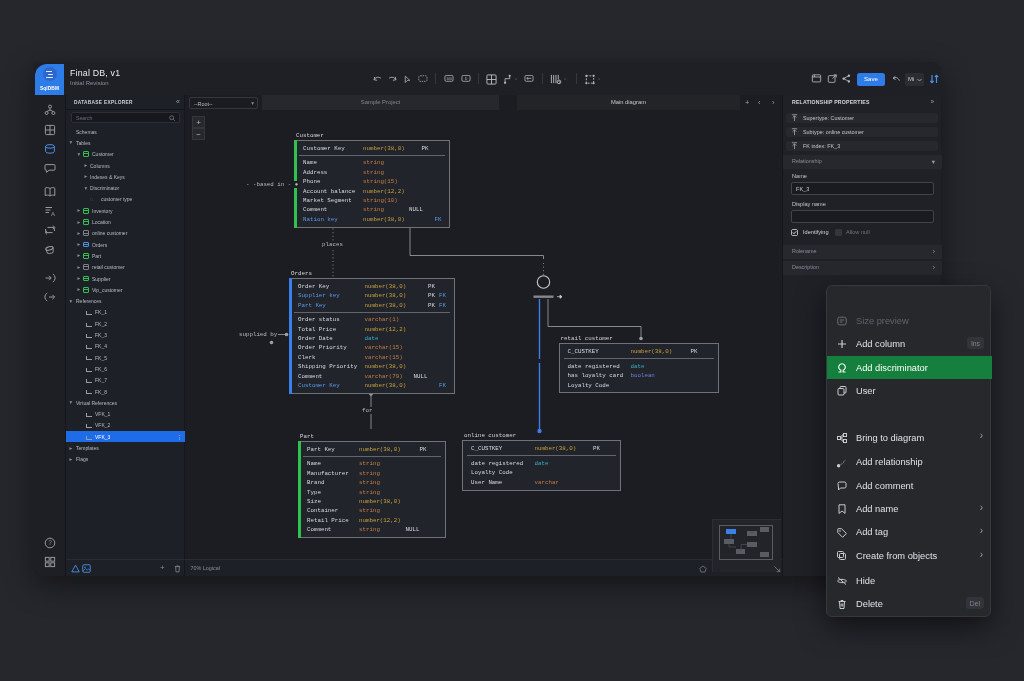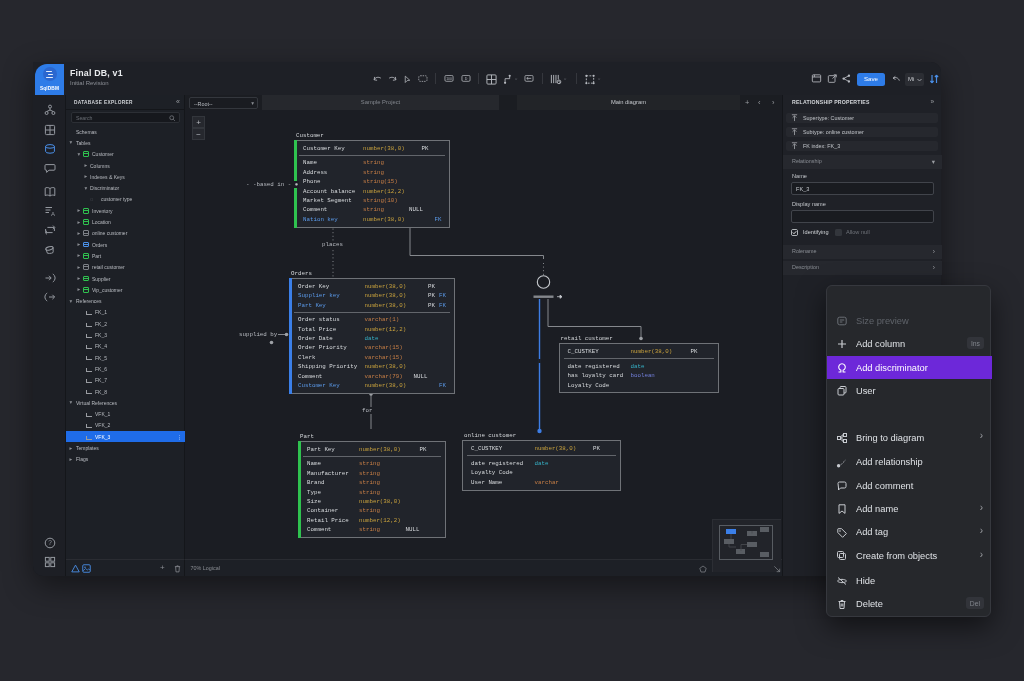--- a/index.html
+++ b/index.html
@@ -7,21 +7,21 @@
 #win{position:absolute;left:33px;top:62px;width:908px;height:514px;background:#1b1d23;border-radius:0 10px 10px 10px;box-shadow:0 10px 30px rgba(0,0,0,.45)}
 
 #topbar{position:absolute;left:0;top:0;width:908px;height:33px;background:#1e2026;border-radius:0 10px 0 0}
 #logo{position:absolute;left:2px;top:2px;width:29px;height:31px;background:#2e7ce8;border-radius:12px 0 0 0}
 #logo .circ{position:absolute;left:8px;top:3px;width:14px;height:14px;border-radius:50%;background:#2b67cf}
 #logo .l1,#logo .l2,#logo .l3{position:absolute;height:1.3px;background:#e4ecf9;border-radius:1px}
 #logo .l1{left:11px;top:6.6px;width:5.5px}
 #logo .l2{left:12.5px;top:9.6px;width:5px}
 #logo .l3{left:10.6px;top:12.6px;width:7.6px}
 #logo .nm{position:absolute;left:0;right:0;top:21.5px;text-align:center;font-size:4.8px;font-weight:bold;color:#fff;letter-spacing:.1px}
-#ttl{position:absolute;left:37px;top:6px;font-size:8.8px;font-weight:bold;color:#e9ebee;letter-spacing:.2px}
+#ttl{position:absolute;left:37px;top:6px;font-size:8.8px;font-weight:normal;color:#e9ebee;letter-spacing:.2px}
 #sub{position:absolute;left:37px;top:17.5px;font-size:6px;color:#8d9097}
 .tsep{position:absolute;top:11px;width:1px;height:11px;background:#35373d}
 #saveb{position:absolute;left:824px;top:11px;width:28px;height:12.5px;background:#2e7ce8;border-radius:2.5px;color:#fff;font-size:6.2px;text-align:center;line-height:12.5px}
 #michip{position:absolute;left:872px;top:11px;width:19px;height:12.5px;background:#2b2d33;border-radius:2px;color:#c6c9ce;font-size:6px;text-align:left;padding-left:3px;line-height:12.5px}
 
 #rail{position:absolute;left:0;top:33px;width:33px;height:481px;background:#1d1f25;border-right:1px solid #14161a;border-radius:0 0 0 10px}
 .rico{position:absolute;left:10.5px;width:12px;height:12px}
 
 #expl{position:absolute;left:33px;top:33px;width:119px;height:481px;background:#1d2026;border-right:1px solid #14161a}
 #exhd{position:absolute;left:0;top:0;width:119px;height:15px;border-bottom:1px solid #14161a}
@@ -84,21 +84,21 @@
 .prow .t{position:absolute;left:17px;top:2.6px;font-size:5.4px;color:#c3c6cb}
 .psec{position:absolute;left:0;width:159px;height:14px;background:#26282e}
 .psec .t{position:absolute;left:9px;top:3.8px;font-size:5.4px;color:#8a8e95}
 .psec .c{position:absolute;right:7px;top:3px;font-size:6.5px;color:#9a9da2}
 .plab{position:absolute;left:9px;font-size:5.6px;color:#c3c6cb}
 .pinp{position:absolute;left:8px;width:143px;height:13px;background:#191b20;border:1px solid #41444b;border-radius:2px;font-size:5.6px;color:#c3c6cb;line-height:12px;padding-left:4px}
 .cbx{position:absolute;width:7px;height:7px;border-radius:1.5px}
 
 #cmenu{position:absolute;left:826px;top:285px;width:165px;background:#26282c;border:1px solid #36383e;border-radius:6px;box-shadow:0 10px 28px rgba(0,0,0,.55);padding-top:1px}
 .mi{position:absolute;left:0;width:165px;height:23.35px}
-.mi.hi{background:#6d28d9}
+.mi.hi{background:#15803d}
 .mic{position:absolute;left:9px;top:5.8px}
 .mlb{position:absolute;left:29px;top:6.6px;font-size:9.3px;color:#dfe2e6}
 .mi.hi .mlb{color:#fff}
 .mi.dis .mlb{color:#5f636a}
 .mchip{position:absolute;right:8px;top:4.8px;background:#32343a;border-radius:3px;font-size:6.8px;color:#82868d;padding:2.4px 4px}
 .marr{position:absolute;right:9px;top:4.4px;font-size:10px;color:#9a9da2}
 
 #mmap{position:absolute;left:679px;top:457px;width:69px;height:53px;background:#22242a;border-left:1px solid #2c2e34;border-top:1px solid #2c2e34;z-index:5}
 #mmap .vp{position:absolute;left:6px;top:5px;width:54px;height:35px;border:1px solid #585c62}
 .mr{position:absolute;background:#595d63}

